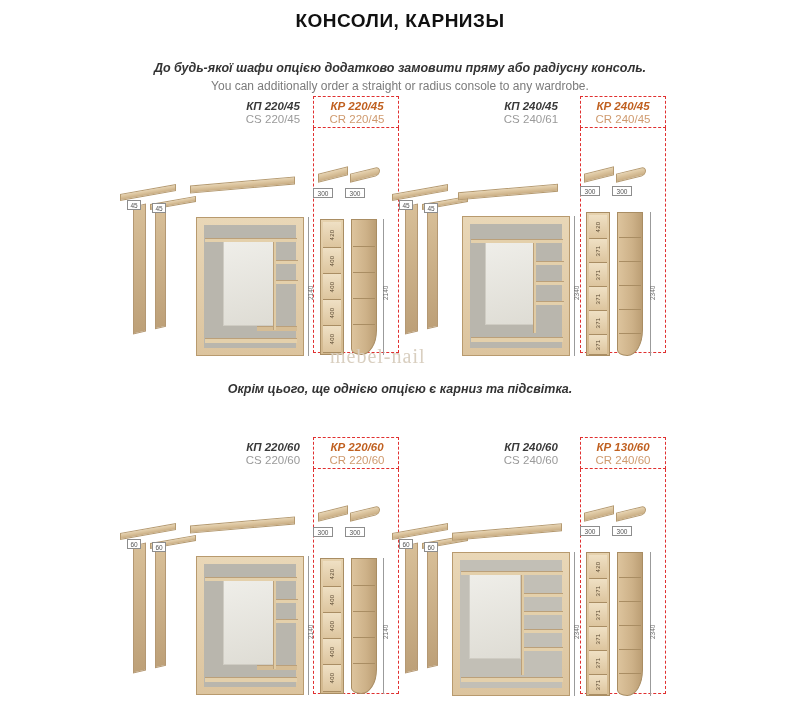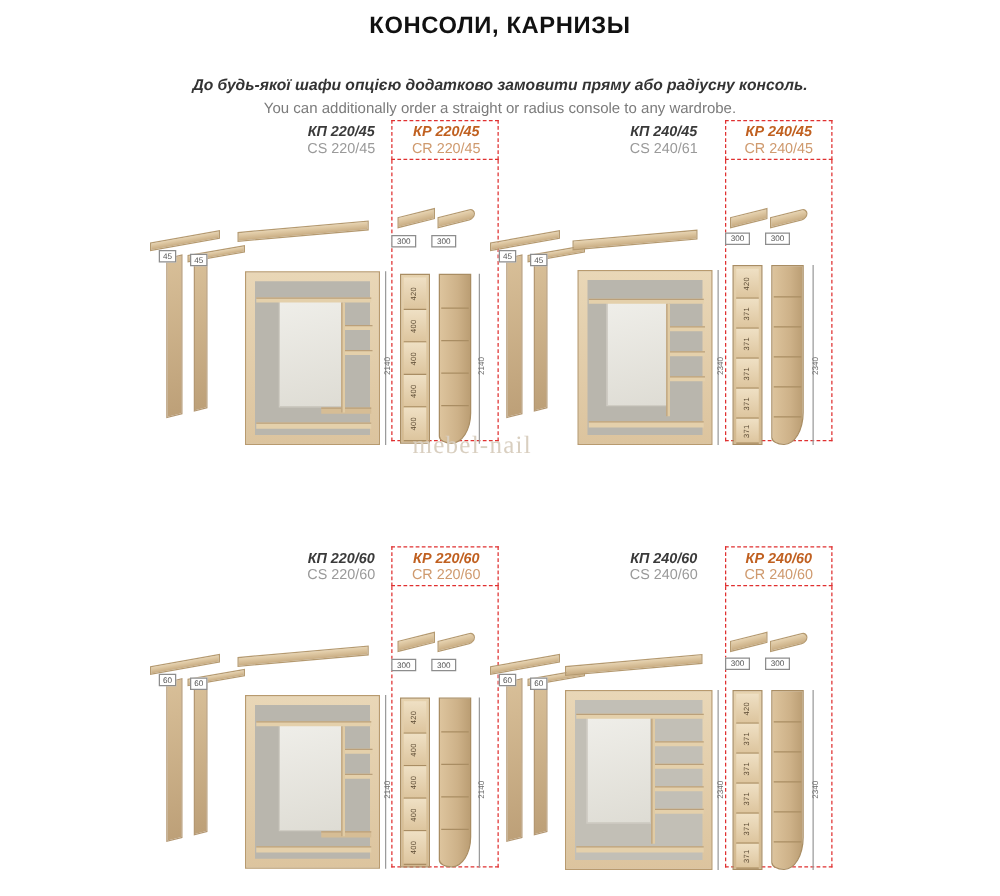--- a/index.html
+++ b/index.html
@@ -280,35 +280,36 @@
       <div class="sh" style="top:120px;"></div>
     </div>
     <div class="dimbox" style="left:612px; top:186px; width:20px; height:10px;">300</div>
 
     <div class="dimline v" style="left:650px; top:212px; height:144px;"></div>
     <div class="dim v" style="left:649px; top:300px;">2340</div>
   </div>
 
   <div class="watermark">mebel-nail</div>
 
+  <div class="cap-ua" style="top:382px;">Окрім цього, ще однією опцією є карниз та підсвітка.</div>
 
   <div class="codeblk" style="left:232px; top:441px; width:82px;">
     <div class="ru">КП 220/60</div>
     <div class="en">CS 220/60</div>
   </div>
   <div class="codeblk orange" style="left:316px; top:441px; width:82px;">
     <div class="ru">КР 220/60</div>
     <div class="en">CR 220/60</div>
   </div>
   <div class="codeblk" style="left:490px; top:441px; width:82px;">
     <div class="ru">КП 240/60</div>
     <div class="en">CS 240/60</div>
   </div>
   <div class="codeblk orange" style="left:582px; top:441px; width:82px;">
-    <div class="ru">КР 240/60</div>
+    <div class="ru">КР 130/60</div>
     <div class="en">CR 240/60</div>
   </div>
 
   <div class="dashbox" style="left:313px; top:437px; width:86px; height:32px;"></div>
   <div class="dashbox" style="left:580px; top:437px; width:86px; height:32px;"></div>
   <div class="dashbox" style="left:313px; top:469px; width:86px; height:225px; border-top:none;"></div>
   <div class="dashbox" style="left:580px; top:469px; width:86px; height:225px; border-top:none;"></div>
 
   <div>
     <div class="topshelf" style="left:120px; top:528px; width:56px; height:7px; transform:skewY(-10deg);"></div>

